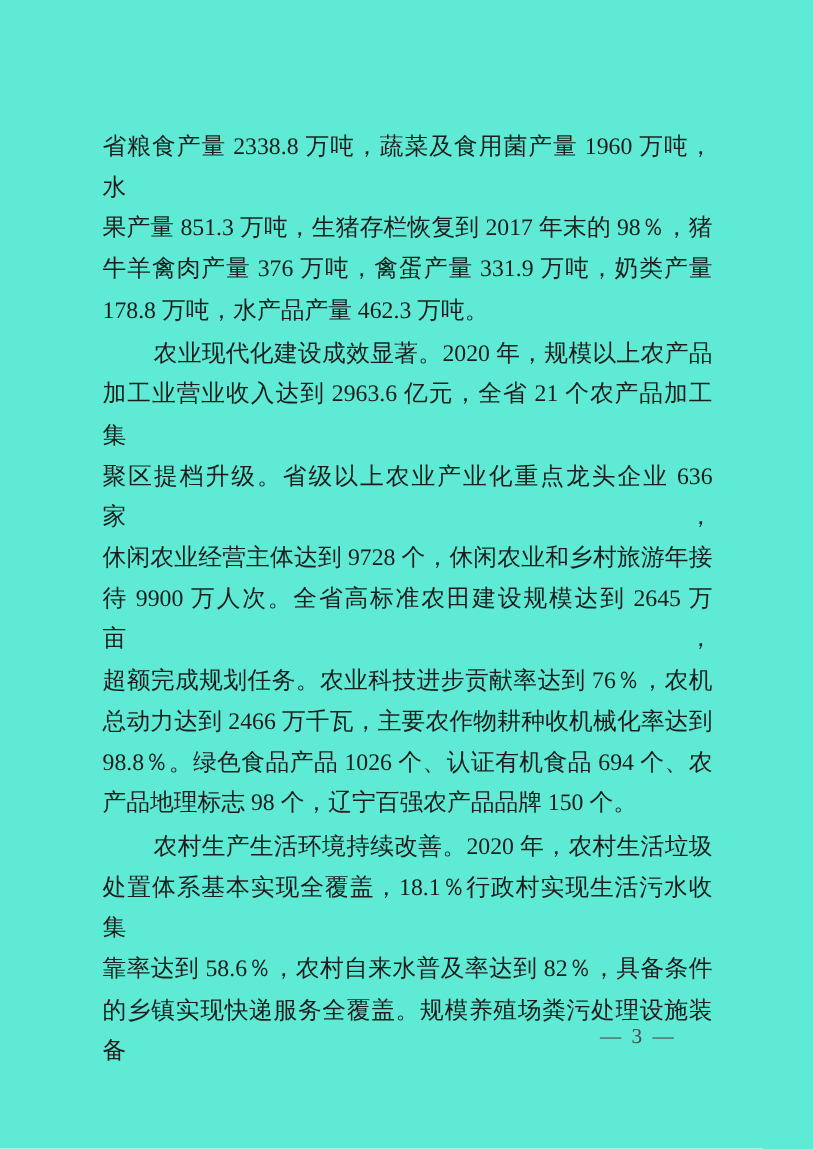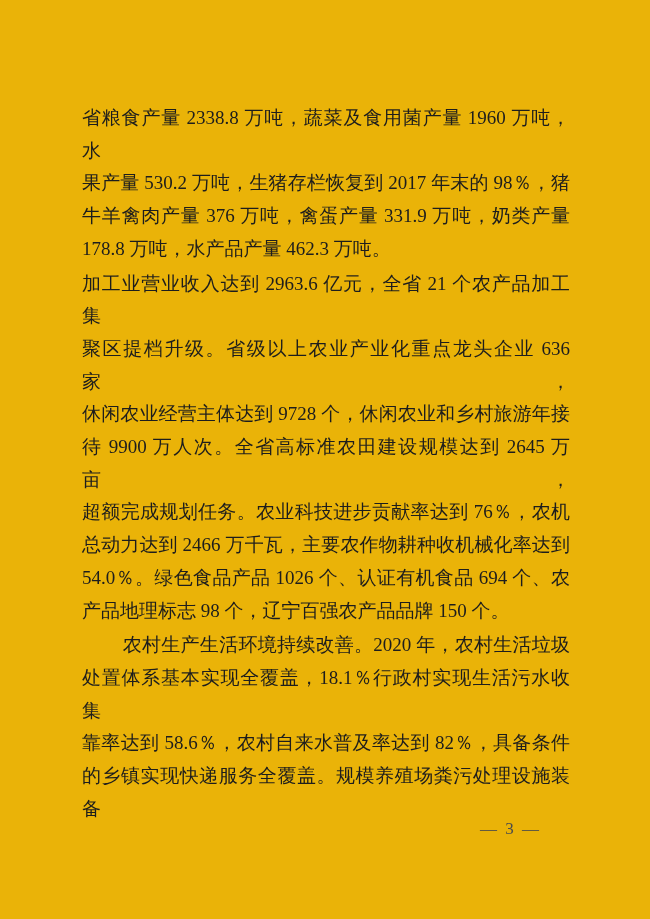--- a/index.html
+++ b/index.html
@@ -4,21 +4,21 @@
 <style>
   html, body {
     margin: 0;
     padding: 0;
     background: #ffffff;
   }
   .page {
     position: relative;
     width: 650px;
     height: 919px;
-    background: #eab308;
+    background: #5eead4;
     overflow: hidden;
     font-family: "Liberation Serif", "DejaVu Serif", serif;
   }
   .text-block {
     position: absolute;
     left: 82px;
     top: 102px;
     width: 488px;
     color: #1d1d1d;
     font-size: 19px;
@@ -56,33 +56,34 @@
 </style>
 </head>
 <body>
 
 <div class="page">
 
   <div class="text-block">
 
     <p class="para">
       <span class="line fill">省粮食产量 2338.8 万吨，蔬菜及食用菌产量 1960 万吨，水</span>
-      <span class="line fill">果产量 530.2 万吨，生猪存栏恢复到 2017 年末的 98％，猪</span>
+      <span class="line fill">果产量 851.3 万吨，生猪存栏恢复到 2017 年末的 98％，猪</span>
       <span class="line fill">牛羊禽肉产量 376 万吨，禽蛋产量 331.9 万吨，奶类产量</span>
       <span class="line">178.8 万吨，水产品产量 462.3 万吨。</span>
     </p>
 
     <p class="para">
+      <span class="line fill indent">农业现代化建设成效显著。2020 年，规模以上农产品</span>
       <span class="line fill">加工业营业收入达到 2963.6 亿元，全省 21 个农产品加工集</span>
       <span class="line fill">聚区提档升级。省级以上农业产业化重点龙头企业 636 家，</span>
       <span class="line fill">休闲农业经营主体达到 9728 个，休闲农业和乡村旅游年接</span>
       <span class="line fill">待 9900 万人次。全省高标准农田建设规模达到 2645 万亩，</span>
       <span class="line fill">超额完成规划任务。农业科技进步贡献率达到 76％，农机</span>
       <span class="line fill">总动力达到 2466 万千瓦，主要农作物耕种收机械化率达到</span>
-      <span class="line fill">54.0％。绿色食品产品 1026 个、认证有机食品 694 个、农</span>
+      <span class="line fill">98.8％。绿色食品产品 1026 个、认证有机食品 694 个、农</span>
       <span class="line">产品地理标志 98 个，辽宁百强农产品品牌 150 个。</span>
     </p>
 
     <p class="para">
       <span class="line fill indent">农村生产生活环境持续改善。2020 年，农村生活垃圾</span>
       <span class="line fill">处置体系基本实现全覆盖，18.1％行政村实现生活污水收集</span>
       <span class="line fill">靠率达到 58.6％，农村自来水普及率达到 82％，具备条件</span>
       <span class="line fill">的乡镇实现快递服务全覆盖。规模养殖场粪污处理设施装备</span>
 
     </p>

